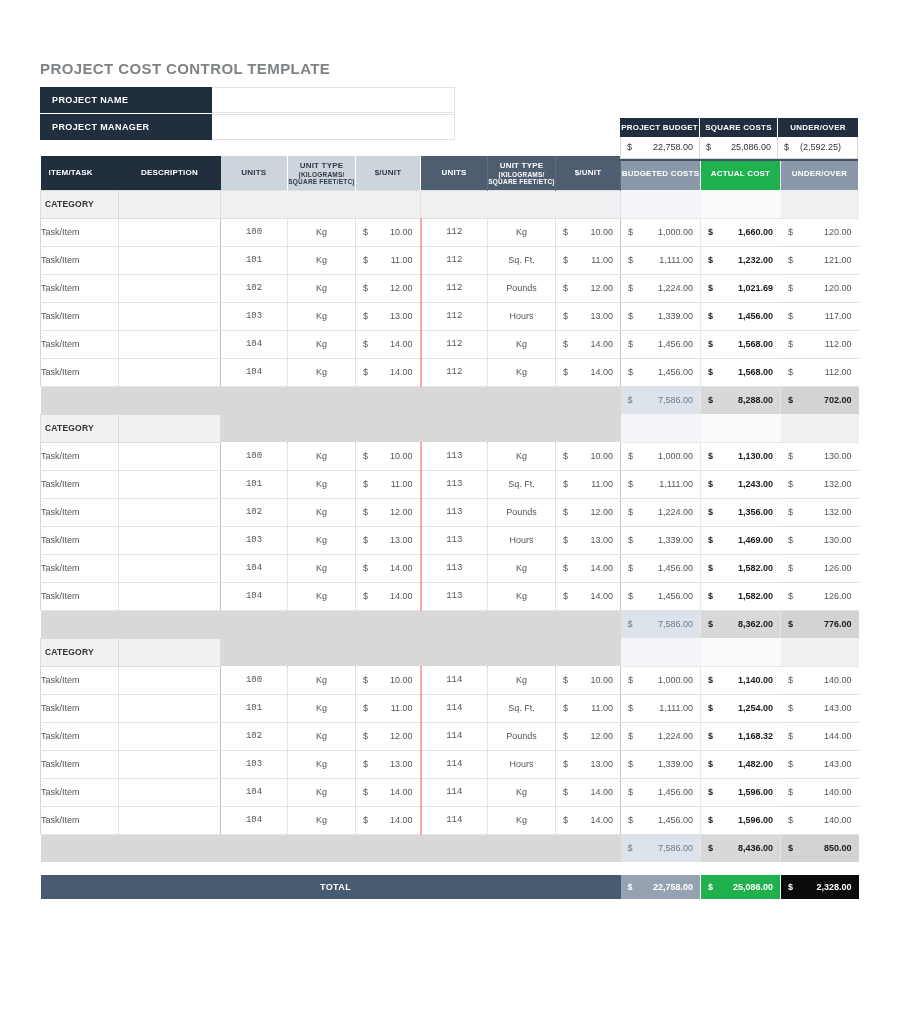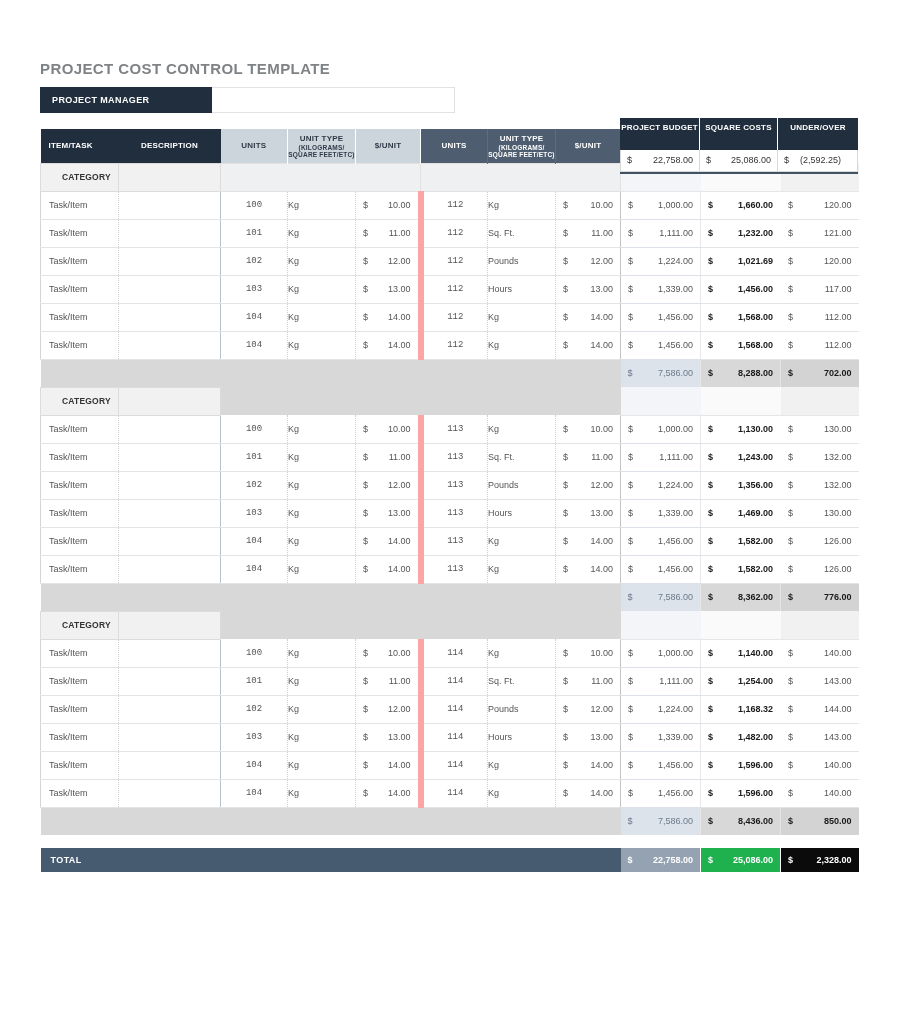--- a/index.html
+++ b/index.html
@@ -11,21 +11,21 @@
 
   
   .proj-info { width:415px; }
   .proj-row { display:flex; height:26px; margin-bottom:1px; }
   .proj-label { width:172px; background:var(--navy,#212e3e); color:#fff; font-size:9px; font-weight:bold; letter-spacing:.4px; display:flex; align-items:center; padding-left:12px; }
   .proj-value { flex:1; background:#fff; border:1px solid #e2e2e2; border-left:none; }
 
   
   .summary { position:absolute; top:118px; right:56px; width:238px; border-bottom:2px solid #425263; }
   .s-hdr { display:grid; grid-template-columns:80px 78px 80px; }
-  .s-hdr div { background:var(--navy,#212e3e); color:#fff; font-size:8px; font-weight:bold; text-align:center; height:32px; line-height:20px; border-right:1px solid #fff; letter-spacing:.2px; }
+  .s-hdr div { background:var(--navy,#212e3e); color:#fff; font-size:8px; font-weight:bold; text-align:center; height:19px; line-height:20px; border-right:1px solid #fff; letter-spacing:.2px; }
   .s-hdr div:last-child { border-right:none; }
   .s-vals { display:grid; grid-template-columns:80px 78px 80px; }
   .s-vals .money { height:22px; line-height:20px; background:#fff; border:1px solid #d8d8d8; border-top:none; border-left:none; font-size:9px; color:#333; position:relative; text-align:right; padding-right:6px; }
   .s-vals .money:first-child { border-left:1px solid #d8d8d8; }
   .s-vals .money .cur { position:absolute; left:6px; }
   .s-vals .money:last-child { text-align:left; padding-left:22px; }
 
   
   .main-table { border-collapse:collapse; table-layout:fixed; width:818px; margin-top:16px; }
   .main-table th, .main-table td { overflow:hidden; }
@@ -41,67 +41,71 @@
   .h-asub  { background:var(--slate,#4e5e70); color:#fff; border-right:1px solid #5d6d7f; }
   .h-steel { background:var(--steel,#8a98a9); color:#fff; border-right:1px solid #fff; }
   .h-green { background:var(--green,#1eb14e); color:#fff; border-right:1px solid #fff; }
   .h-type .sub { display:block; font-size:6.5px; line-height:7px; font-weight:bold; }
   .h-type .main { display:block; line-height:10px; }
 
   tbody td { height:28px; font-size:9px; color:#555; vertical-align:middle; }
 
   
   .cat-row td { height:28px; }
-  .cat-label { background:var(--category_bg,#f1f1f1); font-weight:bold; color:#333; font-size:8.5px; padding-left:21px; border:1px solid #dcdcdc; letter-spacing:.2px; }
+  .cat-label { background:var(--category_bg,#f1f1f1); font-weight:bold; color:#333; font-size:8.5px; padding-left:4px; border:1px solid #dcdcdc; letter-spacing:.2px; }
   .cat-desc  { background:var(--category_bg,#f1f1f1); border:1px solid #dcdcdc; }
   .cat-mid   { background:var(--gray_band,#d8d8d8); }
   .cat-mid.light { background:#eef0f2; border:1px solid #e2e2e2; }
   .cat-bcost { background:#f3f5f8; border-bottom:1px solid #e6e6e6; }
   .cat-acost { background:#fafafa; border-bottom:1px solid #e6e6e6; }
   .cat-uo    { background:#f1f1f1; border-bottom:1px solid #e6e6e6; }
 
   
   .task-row td { border-bottom:1px solid #e4e4e4; background:#fff; }
-  .c-item { text-align:left; padding-left:8px; border-left:1px solid #d4d4d4; }
+  .c-item { text-align:left; border-left:1px solid #d4d4d4; }
   .c-desc { border-left:1px dotted #cfcfcf; }
   .c-units { text-align:center;font-family:Liberation Mono, monospace; }
   .c-bgrp { border-left:1px solid #b9c1c9; }
-  .c-agrp { border-left:6px solid #fca5a5; }
-  .c-type { border-left:1px dotted #cfcfcf; }
+  .c-agrp { border-left:2px solid #fca5a5; }
+  .c-type { text-align:center; border-left:1px dotted #cfcfcf; }
   .c-rate { border-left:1px dotted #cfcfcf; }
   td.money { position:relative; text-align:right; padding-right:7px; }
   td.money .cur { position:absolute; left:7px; }
   .c-bcost { background:var(--budget_col,#e9eef4); border-left:1px solid #c4c4c4; border-bottom:1px solid #dde2e8 !important; }
   .c-acost { background:#fff; font-weight:bold; color:#1a1a1a; border-left:1px solid #e8e8e8; }
   .c-uo    { background:var(--uo_col,#efefef); border-left:1px solid #fff; border-bottom:1px solid #e2e2e2 !important; }
 
   
   .sub-row td { height:28px; }
   .sub-left  { background:var(--gray_band,#d8d8d8); }
   .sub-bcost { background:var(--sub_budget,#dce3eb); color:#6b7a8a; }
   .sub-acost { background:var(--gray_band,#d8d8d8); font-weight:bold; color:#1a1a1a; border-left:1px solid #e6e6e6; }
   .sub-uo    { background:#d3d3d3; font-weight:bold; color:#1a1a1a; border-left:1px solid #e6e6e6; }
 
   .gap-row td { height:13px; background:#fff; border:none; }
 
   
-  tfoot td { height:24px; font-size:9px; }
+  tfoot td { height:24px; font-size:9px;text-align:center; }
   .total-label { background:var(--total_bar,#475b70); color:#fff; font-weight:bold; font-size:9px; letter-spacing:.4px; padding-left:10px; }
   .total-bcost { background:var(--total_budget,#95a2b1); color:#fff; font-weight:bold; }
   .total-acost { background:var(--green,#1eb14e); color:#fff; font-weight:bold; border-left:1px solid #fff; }
   .total-uo    { background:var(--black_cell,#0b0b0b); color:#fff; font-weight:bold; border-left:1px solid #fff; }
 </style>
 </head>
 <body>
 
 <div class="page">
 
   <div class="title">PROJECT COST CONTROL TEMPLATE</div>
 
   <div class="proj-info">
+    <div class="proj-row">
+      <div class="proj-label">PROJECT NAME</div>
+      <div class="proj-value"></div>
+    </div>
     <div class="proj-row">
       <div class="proj-label">PROJECT MANAGER</div>
       <div class="proj-value"></div>
     </div>
   </div>
 
   <div class="summary">
     <div class="s-hdr">
       <div>PROJECT BUDGET</div>
       <div>SQUARE COSTS</div>
@@ -137,21 +141,21 @@
             <span class="main">UNIT TYPE</span>
             <span class="sub">(KILOGRAMS/ SQUARE FEET/ETC)</span>
           </th>
         <th class="h2 h-bsub">$/UNIT</th>
         <th class="h2 h-asub">UNITS</th>
         <th class="h2 h-asub h-type">
             <span class="main">UNIT TYPE</span>
             <span class="sub">(KILOGRAMS/ SQUARE FEET/ETC)</span>
           </th>
         <th class="h2 h-asub">$/UNIT</th>
-        <th class="h2 h-steel">PROJECT COST</th>
+        <th class="h2 h-steel">BUDGETED COSTS</th>
         <th class="h2 h-green">ACTUAL COST</th>
         <th class="h2 h-steel">UNDER/OVER</th>
       </tr>
     </thead>
     <tbody id="table-body">
         <tr class="cat-row">
           <td class="cat-label">CATEGORY</td>
           <td class="cat-desc"></td>
           <td class="cat-mid light" colspan="3"></td>
           <td class="cat-mid light" colspan="3"></td>

